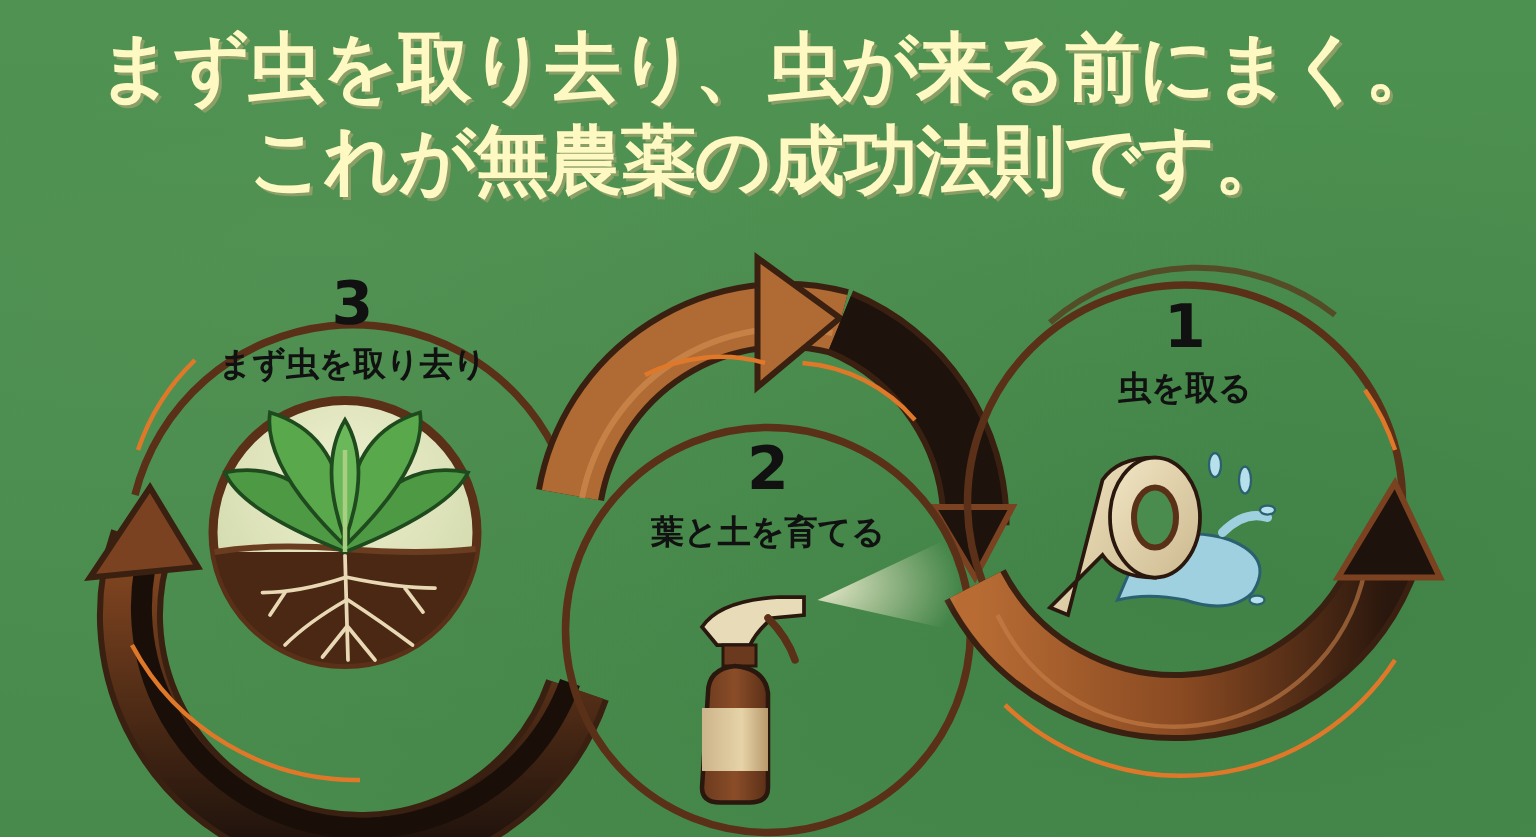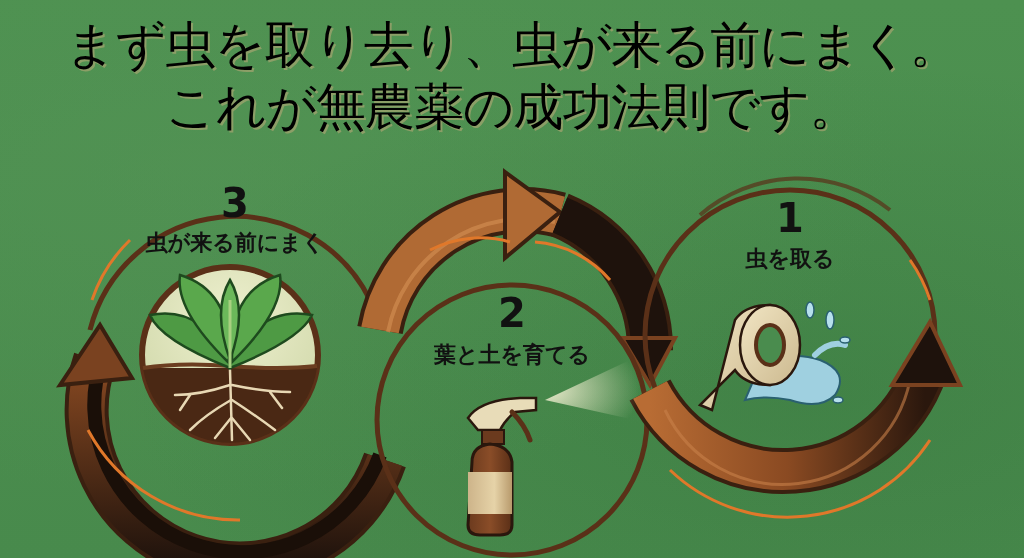--- a/index.html
+++ b/index.html
@@ -11,22 +11,22 @@
   }
   .bg-texture {
     position: absolute; inset: 0;
     background:
       radial-gradient(ellipse at 20% 30%, rgba(90,150,90,0.35), transparent 60%),
       radial-gradient(ellipse at 80% 70%, rgba(40,100,50,0.25), transparent 60%),
       linear-gradient(180deg, #4d9150 0%, #488a4c 100%);
   }
   .headline {
     position: absolute; left: 0; right: 0; top: 14px;
-    text-align: center; color: #000000;
-    font-weight: normal; font-size: 50px; line-height: 62px;
+    text-align: center; color: #fef9c3;
+    font-weight: bold; font-size: 50px; line-height: 62px;
     letter-spacing: -1px;
     text-shadow: 2px 2px 0 rgba(190,170,120,0.55);
   }
   .headline div { white-space: nowrap; }
   svg.diagram { position: absolute; left: 0; top: 0; }
   .step-num {
     position: absolute; font-weight: bold; color: #111;
     font-size: 40px; text-align: center; width: 200px;
   }
   .step-label {
@@ -163,19 +163,19 @@
     <ellipse cx="830" cy="320" rx="4" ry="9" fill="#b6e0ec" stroke="#2a6070" stroke-width="1.5"></ellipse>
     <ellipse cx="845" cy="340" rx="5" ry="3" fill="#b6e0ec" stroke="#2a6070" stroke-width="1.5"></ellipse>
     <ellipse cx="838" cy="400" rx="5" ry="3" fill="#b6e0ec" stroke="#2a6070" stroke-width="1.5"></ellipse>
     <path d="M 735 320 Q 745 305 770 305 L 770 385 Q 745 385 735 370 L 700 405 L 712 410 Z" fill="url(#tapeGrad)" stroke="#2a170d" stroke-width="2.5"></path>
     <ellipse cx="770" cy="345" rx="30" ry="40" fill="url(#tapeGrad)" stroke="#2a170d" stroke-width="2.5"></ellipse>
     <ellipse cx="770" cy="345" rx="14" ry="20" fill="#4a8c4e" stroke="#5a3018" stroke-width="4"></ellipse>
   </g>
 </svg>
 
 <div class="step-num" style="left:135px; top:180px;">3</div>
-<div class="step-label" style="left:115px; top:228px;">虫が来る前にまく</div>
+<div class="step-label" style="left:115px; top:228px;">まず虫を取り去り</div>
 
 <div class="step-num" style="left:412px; top:290px;">2</div>
 <div class="step-label" style="left:392px; top:340px;">葉と土を育てる</div>
 
 <div class="step-num" style="left:690px; top:195px;">1</div>
 <div class="step-label" style="left:670px; top:244px;">虫を取る</div>
 
 </body></html>

